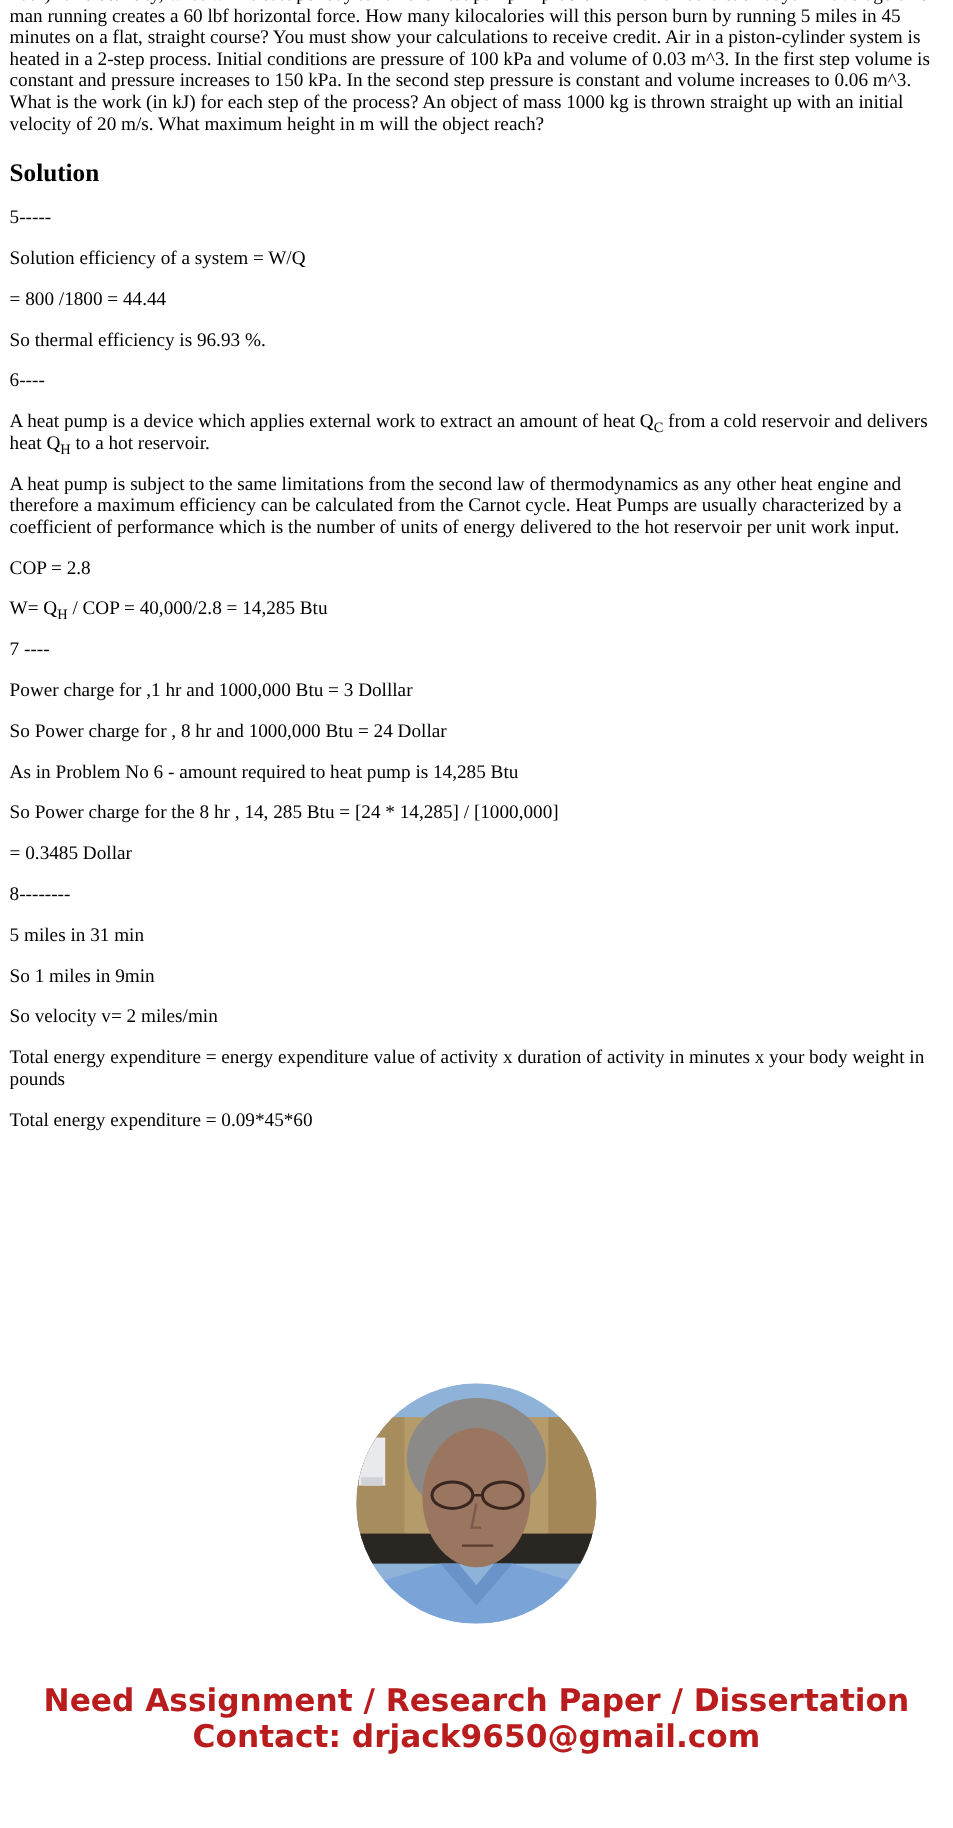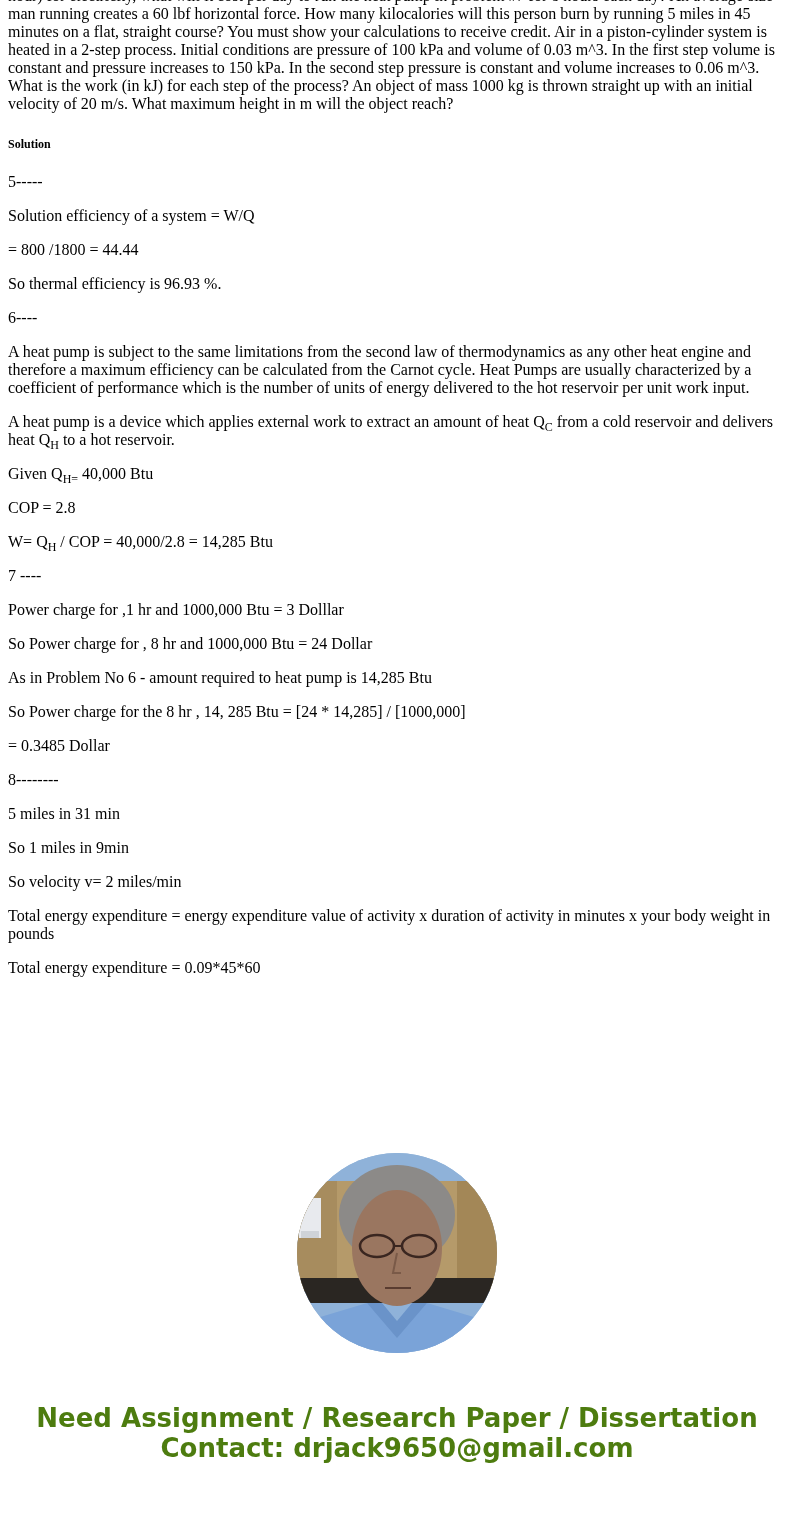--- a/index.html
+++ b/index.html
@@ -21,21 +21,21 @@
       left: 8px;
       right: 8px;
       top: -13px;
     }
     .question {
       margin: 0;
       line-height: 18px;
     }
     h3.solution-title {
       font-family: "Liberation Serif", serif;
-      font-size: 12px;
+      font-size: 21px;
       font-weight: bold;
       margin: 20px 0 18px 0;
       line-height: 22px;
     }
     .answer p {
       margin: 0 0 16px 0;
       line-height: 18px;
     }
     sub {
       font-size: 12px;
@@ -56,43 +56,42 @@
     .promo {
       position: absolute;
       left: 0;
       width: 794px;
       top: 1403px;
       text-align: center;
       font-family: "DejaVu Sans", sans-serif;
       font-weight: bold;
       font-size: 26px;
       line-height: 30px;
-      color: #4d7c0f;
+      color: #b91c1c;
     }
     .promo div { margin: 0; }
   </style>
 </head>
 <body>
 
 <div class="page">
   <p class="question">hour) for electricity, what will it cost per day to run the heat pump in problem #7 for 8 hours each day? An average-size man running creates a 60 lbf horizontal force. How many kilocalories will this person burn by running 5 miles in 45 minutes on a flat, straight course? You must show your calculations to receive credit. Air in a piston-cylinder system is heated in a 2-step process. Initial conditions are pressure of 100 kPa and volume of 0.03 m^3. In the first step volume is constant and pressure increases to 150 kPa. In the second step pressure is constant and volume increases to 0.06 m^3. What is the work (in kJ) for each step of the process? An object of mass 1000 kg is thrown straight up with an initial velocity of 20 m/s. What maximum height in m will the object reach?</p>
 
   <h3 class="solution-title">Solution</h3>
 
   <div class="answer">
 
     <p>5-----</p>
     <p>Solution efficiency of a system = W/Q</p>
     <p>= 800 /1800 = 44.44</p>
     <p>So thermal efficiency is 96.93 %.</p>
 
     <p>6----</p>
+    <p><span>A heat pump is a device which applies external work to extract an amount of heat Q</span><sub>C</sub><span> from a cold reservoir and delivers heat Q</span><sub>H</sub><span> to a hot reservoir.</span></p>
     <p>A heat pump is subject to the same limitations from the second law of thermodynamics as any other heat engine and therefore a maximum efficiency can be calculated from the Carnot cycle. Heat Pumps are usually characterized by a coefficient of performance which is the number of units of energy delivered to the hot reservoir per unit work input.</p>
-    <p><span>A heat pump is a device which applies external work to extract an amount of heat Q</span><sub>C</sub><span> from a cold reservoir and delivers heat Q</span><sub>H</sub><span> to a hot reservoir.</span></p>
-    <p><span>Given Q</span><sub>H=</sub><span> 40,000 Btu</span></p>
     <p>COP = 2.8</p>
     <p><span>W= Q</span><sub>H</sub><span> / COP = 40,000/2.8 = 14,285 Btu</span></p>
 
     <p>7 ----</p>
     <p>Power charge for ,1 hr and 1000,000 Btu = 3 Dolllar</p>
     <p>So Power charge for , 8 hr and 1000,000 Btu = 24 Dollar</p>
     <p>As in Problem No 6 - amount required to heat pump is 14,285 Btu</p>
     <p>So Power charge for the 8 hr , 14, 285 Btu = [24 * 14,285] / [1000,000]</p>
     <p>= 0.3485 Dollar</p>
 

